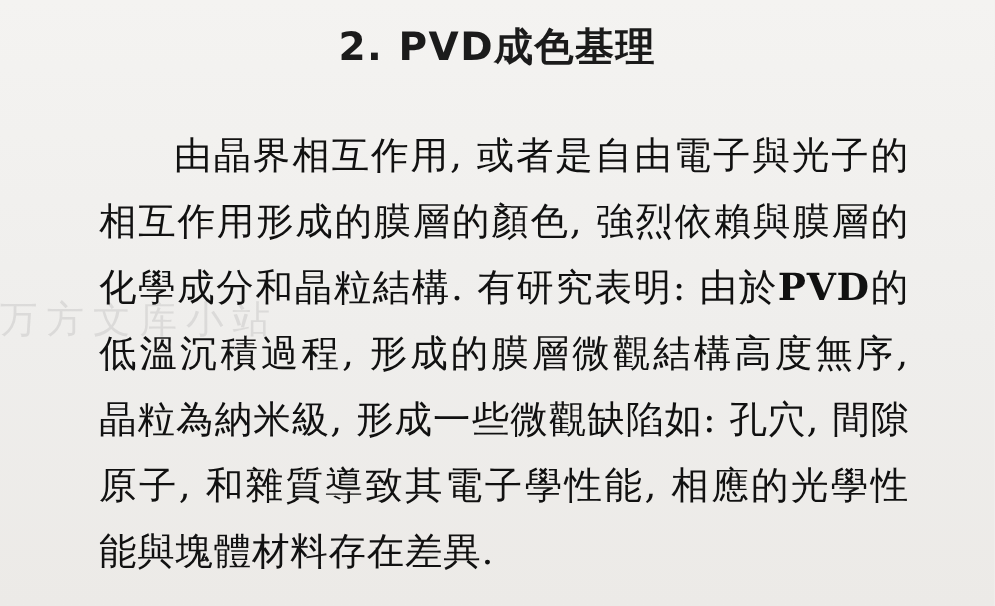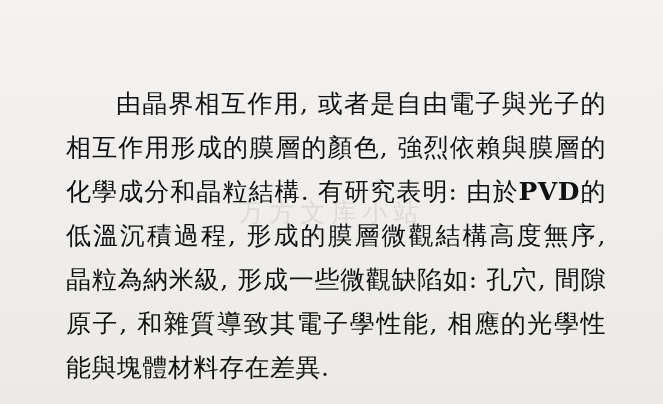--- a/index.html
+++ b/index.html
@@ -19,21 +19,21 @@
     height: 404px;
     background: linear-gradient(180deg, #f4f3f1 0%, #efeeec 55%, #eceae7 100%);
     box-sizing: border-box;
     overflow: hidden;
   }
   .watermark {
     position: absolute;
     left: 0;
     right: 0;
     top: 196px;
-    text-align: center;
+    text-align: left;
     font-family: "DejaVu Sans", sans-serif;
     font-size: 25px;
     letter-spacing: 6px;
     color: rgba(120, 120, 120, 0.16);
     white-space: nowrap;
     pointer-events: none;
     user-select: none;
   }
   .slide-title {
     position: absolute;
@@ -68,16 +68,19 @@
     font-weight: bold;
   }
 </style>
 </head>
 <body>
 
 <div class="page">
 
   <div class="watermark">万方文库小站</div>
 
+  <div class="slide-title">
+    <span class="num">2.</span><span>PVD成色基理</span>
+  </div>
 
   <div class="body-text"><span>由晶界相互作用, 或者是自由電子與光子的相互作用形成的膜層的顏色, 強烈依賴與膜層的化學成分和晶粒結構. 有研究表明: 由於</span><b>PVD</b><span>的低溫沉積過程, 形成的膜層微觀結構高度無序, 晶粒為納米級, 形成一些微觀缺陷如: 孔穴, 間隙原子, 和雜質導致其電子學性能, 相應的光學性能與塊體材料存在差異.</span></div>
 
 </div>
 
 </body></html>

